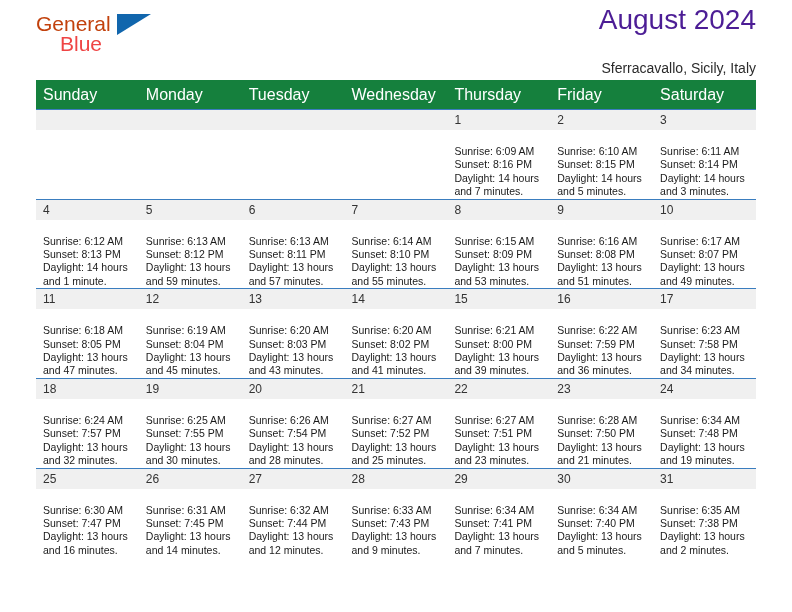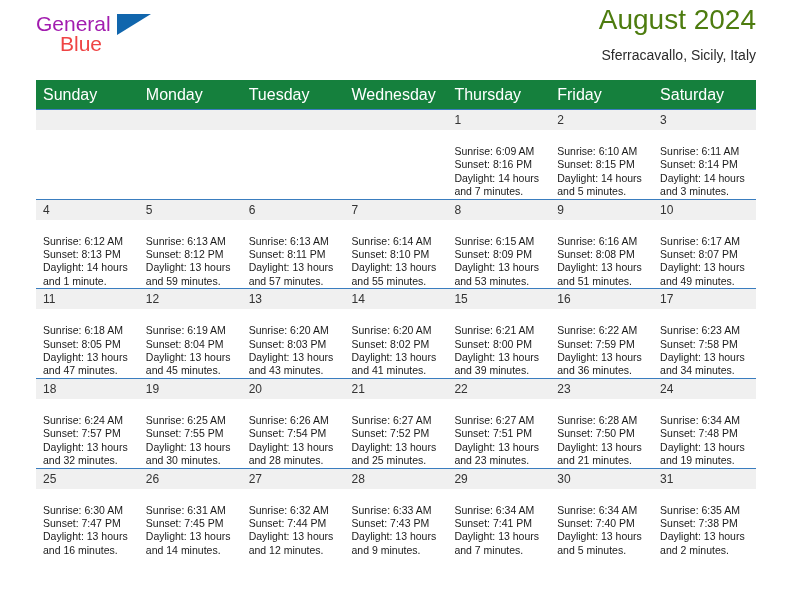--- a/index.html
+++ b/index.html
@@ -36,21 +36,21 @@
     width: 120px;
     height: 52px;
     user-select: none;
   }
   .brand-general {
     position: absolute;
     left: 0;
     top: 4px;
     font-size: 21px;
     letter-spacing: 0px;
-    color: #a21caf;
+    color: #c2410c;
     font-family: "Liberation Sans", sans-serif;
   }
   .brand-blue {
     position: absolute;
     left: 24px;
     top: 24px;
     font-size: 21px;
     color: #ef4444;
     font-family: Liberation Sans, sans-serif;
   }
@@ -64,26 +64,26 @@
     border-bottom: 21px solid transparent;
   }
 
   .titleblock {
     text-align: right;
     padding-top: 4px;
   }
   .cal-title {
     font-size: 28px;
     font-weight: normal;
-    color: #4d7c0f;
+    color: #4c1d95;
     line-height: 1.15;
     white-space: nowrap;
   }
   .cal-sub {
-    margin-top: 11px;
+    margin-top: 24px;
     font-size: 14px;
     color: #2b2b2b;
     white-space: nowrap;
   }
 
   
   .cal {
     margin-top: 8px;
     width: 720px;
     border-collapse: collapse;

